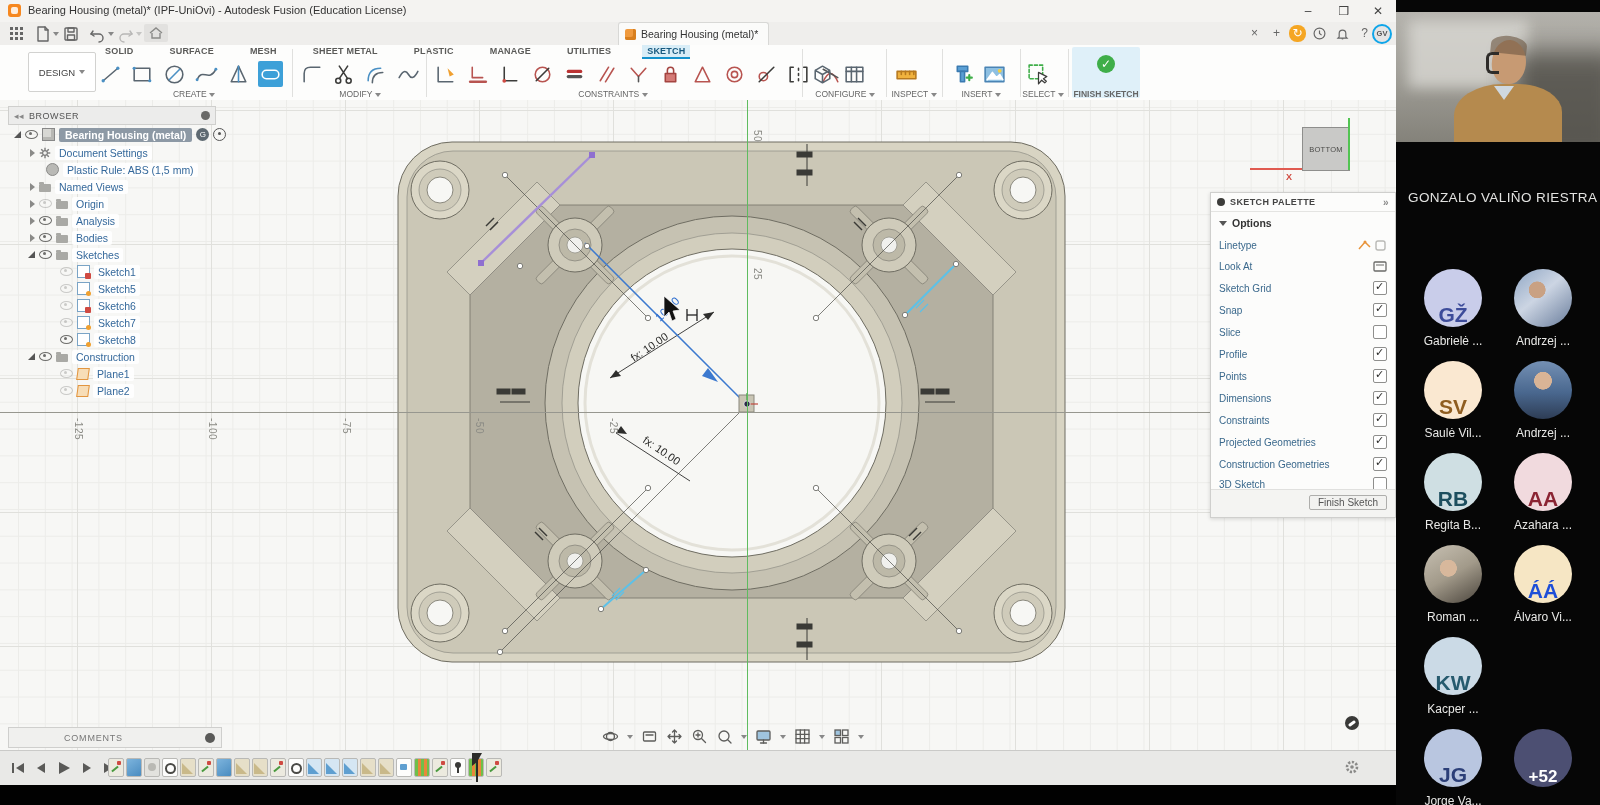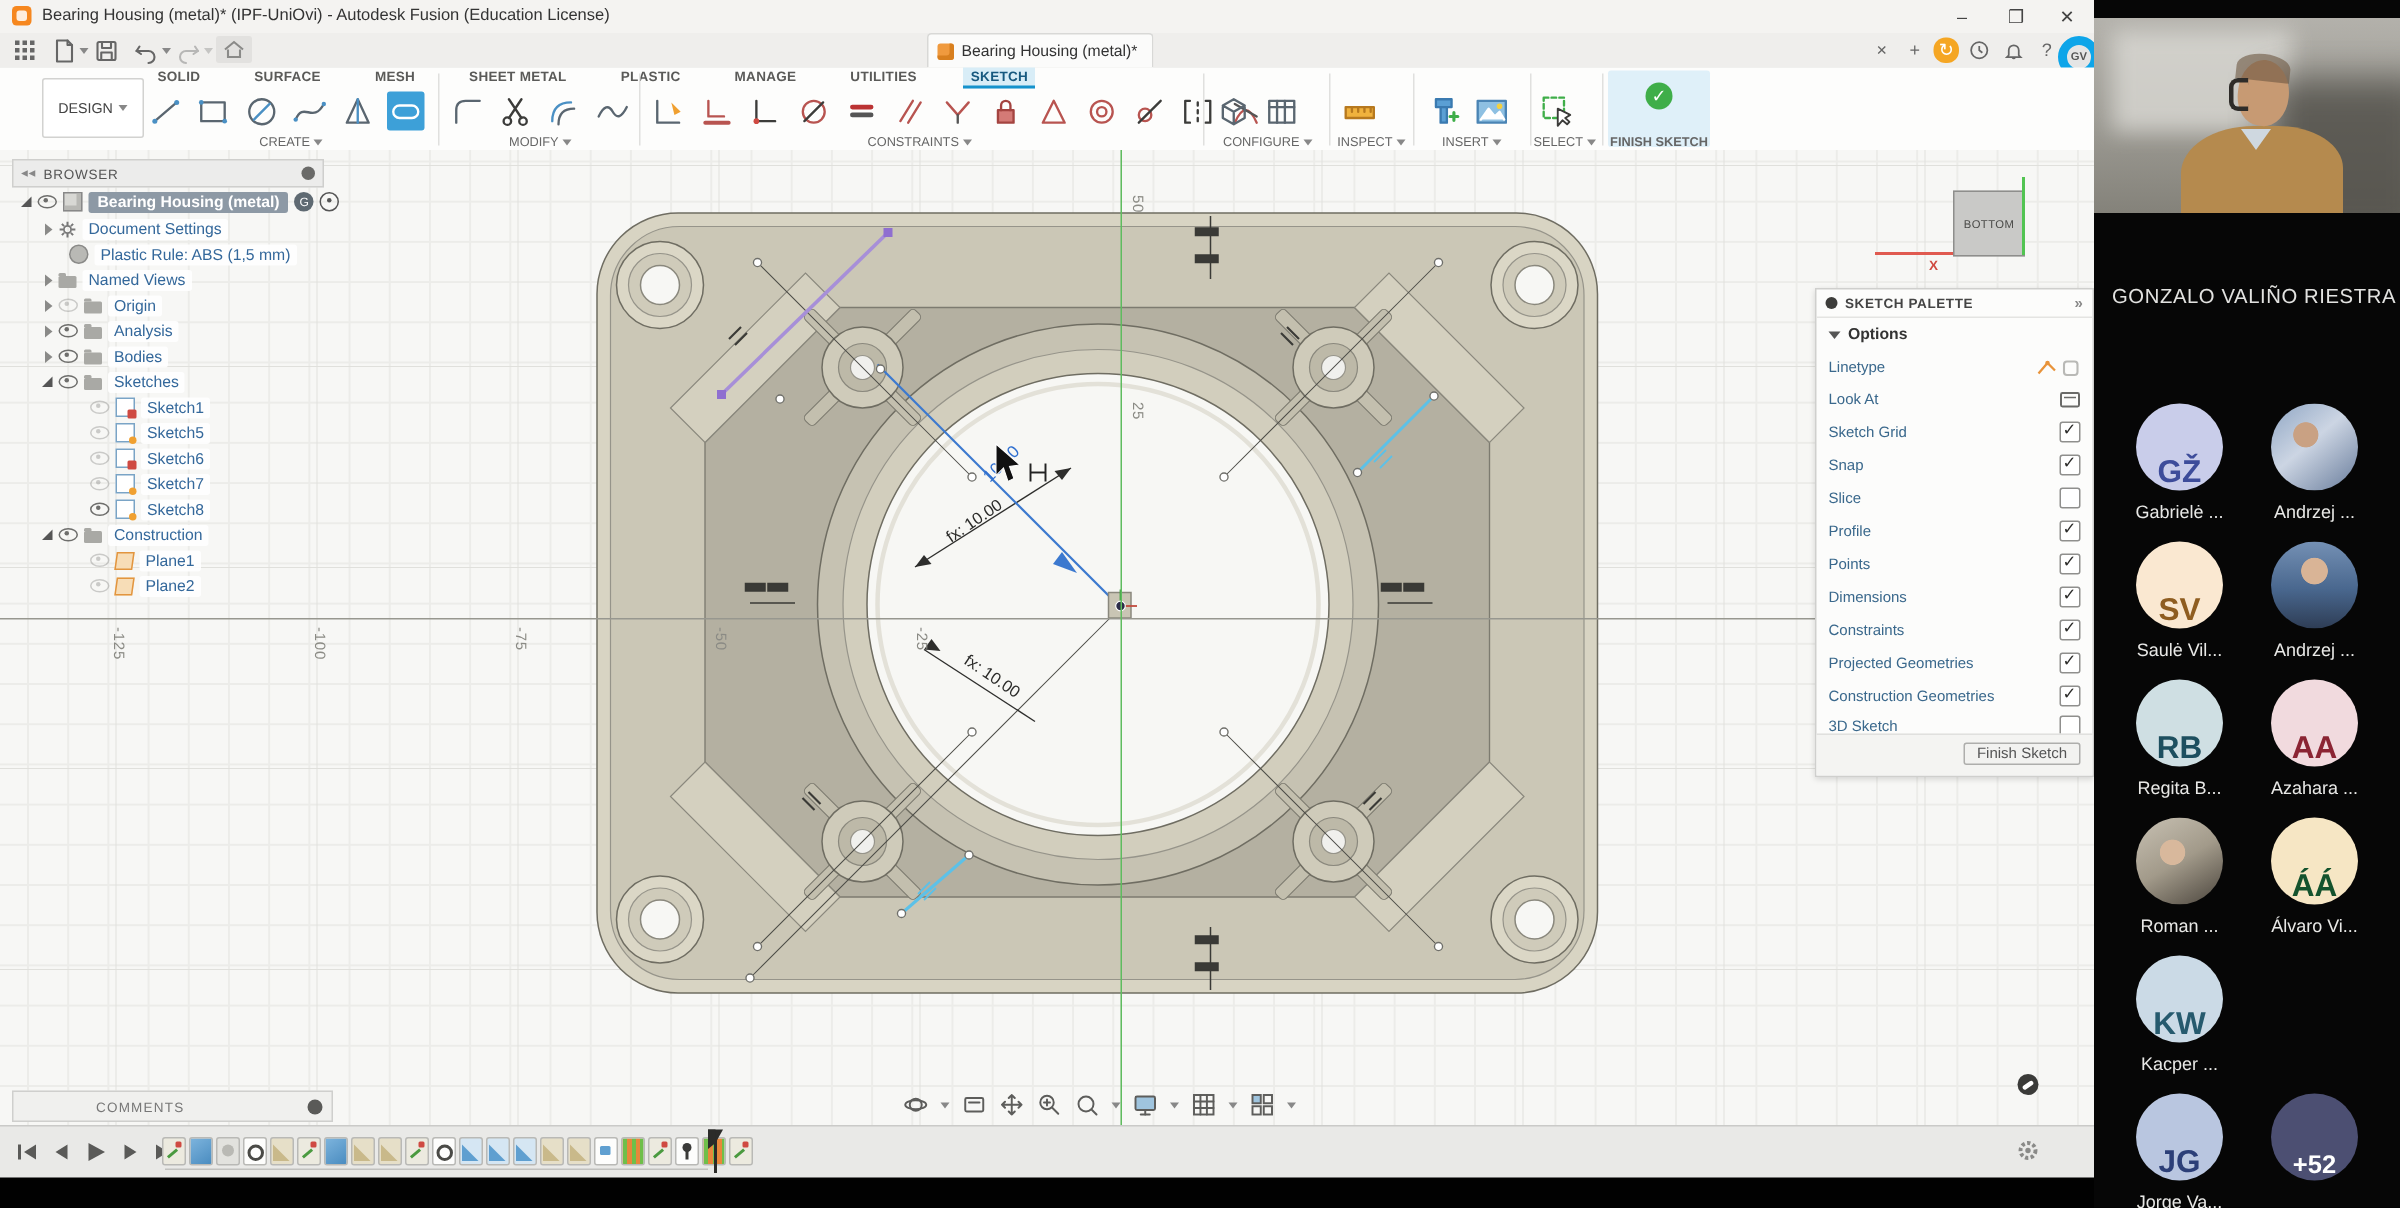--- a/index.html
+++ b/index.html
@@ -14,21 +14,21 @@
   
   #qat{position:absolute;left:0;top:22px;width:1396px;height:23px;background:#efeeec;border-bottom:1px solid #d8d8d6}
   .qicon{position:absolute;top:3px;width:18px;height:17px;color:#666}
   .qicon svg{stroke:#666;fill:none;stroke-width:1.4;stroke-linecap:round;stroke-linejoin:round}
   .caret{display:inline-block;width:0;height:0;border-left:3px solid transparent;border-right:3px solid transparent;border-top:4px solid #888;vertical-align:middle}
   #doc-tab{position:absolute;left:618px;top:0;height:22px;background:#fbfbfa;border:1px solid #d8d8d6;border-bottom:none;border-radius:3px 3px 0 0;padding:0 10px 0 6px;display:flex;align-items:center;gap:5px}
   #doc-tab .cube{width:11px;height:11px;background:#f09a3e;border-radius:2px;box-shadow:inset -3px -3px 0 #d87f1e}
   #doc-tab span{font-size:10.5px;color:#333}
   .tr-ic{position:absolute;top:3px;width:17px;height:17px;text-align:center;line-height:17px;font-size:12px;color:#666}
   #job-ic{background:#f5a623;border-radius:8px;color:#fff}
-  #gv-badge{position:absolute;left:1372px;top:24px;width:16px;height:16px;border-radius:50%;border:6px solid #0ea5e9;background:#e5e5e5;font-size:7.5px;color:#555;text-align:center;line-height:16px;font-weight:bold}
+  #gv-badge{position:absolute;left:1372px;top:24px;width:16px;height:16px;border-radius:50%;border:2px solid #0ea5e9;background:#e5e5e5;font-size:7.5px;color:#555;text-align:center;line-height:16px;font-weight:bold}
   
   #ribbon{position:absolute;left:0;top:45px;width:1396px;height:55px;background:#fdfdfc;border-bottom:1px solid #d5d5d3}
   #design-btn{position:absolute;left:28px;top:7px;width:66px;height:38px;background:#fff;border:1px solid #d2d2d0;border-radius:2px;font-size:9.5px;color:#444;display:flex;align-items:center;justify-content:center;gap:4px}
   #tabsrow{position:absolute;left:100px;top:0;height:14px;display:flex;gap:26px}
   .rtab{font-size:9px;font-weight:bold;color:#5a5a58;padding:1px 5px;letter-spacing:.2px}
   .rtab.active{background:#d8edf7;color:#17597f;border-bottom:2px solid #1492cc}
   .tgroup{position:absolute;top:15px;height:28px;display:flex;align-items:center;gap:7px}
   .ti{width:25px;height:26px;display:flex;align-items:center;justify-content:center}
   .ti svg{stroke:#5a6670;fill:none;stroke-width:1.5;stroke-linecap:round;stroke-linejoin:round}
   .ti.red svg{stroke:#b85450}
@@ -918,21 +918,21 @@
     <div class="av" style="background: rgb(241, 218, 222); color: rgb(139, 36, 51);">
         <span>AA</span>
       </div>
     <div class="pname">Azahara ...</div>
   </div>
   <div class="pt" style="left:12px;top:545px">
     <div class="av photo3"></div>
     <div class="pname">Roman ...</div>
   </div>
   <div class="pt" style="left:102px;top:545px">
-    <div class="av" style="background: rgb(246, 230, 196); color: #14532d;">
+    <div class="av" style="background: rgb(246, 230, 196); color: #1d4ed8;">
         <span>ÁÁ</span>
       </div>
     <div class="pname">Álvaro Vi...</div>
   </div>
   <div class="pt" style="left:12px;top:637px">
     <div class="av" style="background: rgb(203, 218, 230); color: rgb(38, 90, 110);">
         <span>KW</span>
       </div>
     <div class="pname">Kacper ...</div>
   </div>

